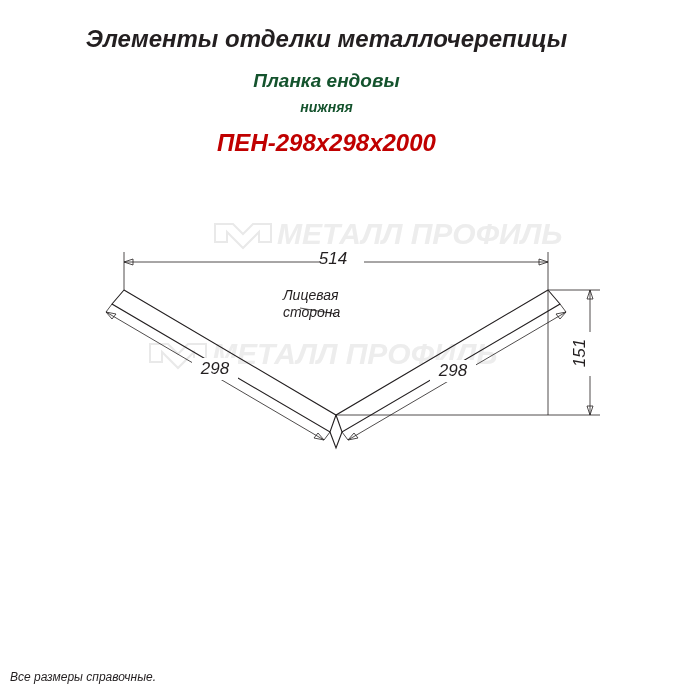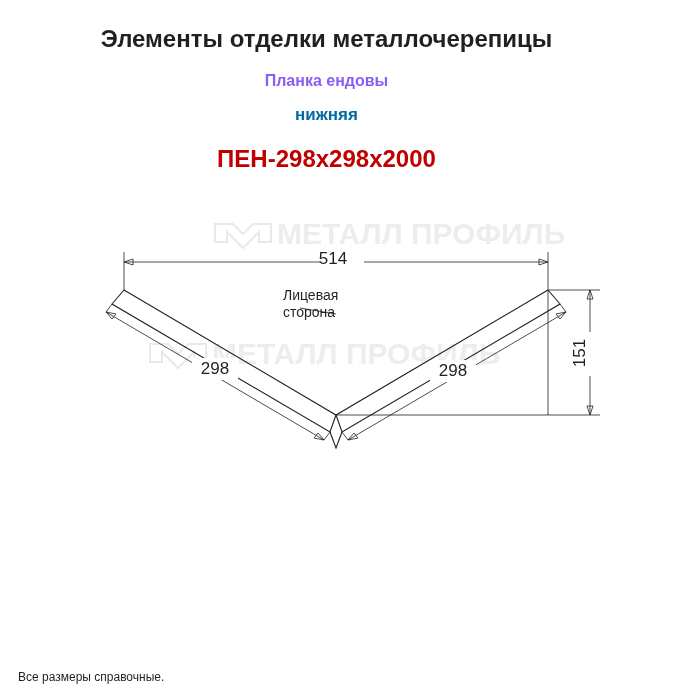--- a/index.html
+++ b/index.html
@@ -12,66 +12,67 @@
     background: #ffffff;
     font-family: "Liberation Sans", sans-serif;
     color: #231f20;
     position: relative;
     overflow: hidden;
   }
   .page {
     position: relative;
     width: 653px;
     height: 700px;
+    font-style: italic;
   }
   .title-block {
     text-align: center;
     padding-top: 24px;
   }
   .main-title {
     font-size: 24px;
     font-weight: bold;
     letter-spacing: 0px;
     color: #231f20;
     margin: 0;
     line-height: 30px;
   }
   .sub-title {
-    font-size: 16px;
-    font-weight: bold;
-    color: #8b5cf6;
+    font-size: 19px;
+    font-weight: bold;
+    color: #14532d;
     margin: 0;
     line-height: 26px;
     padding-top: 14px;
   }
   .sub-title-2 {
-    font-size: 17px;
-    font-weight: bold;
-    color: #0369a1;
-    margin: 8px;
+    font-size: 14px;
+    font-weight: bold;
+    color: #14532d;
+    margin: 0;
     line-height: 26px;
   }
   .code-title {
     font-size: 24px;
     font-weight: bold;
     color: #c00000;
     margin: 0;
     line-height: 26px;
     padding-top: 10px;
   }
   .drawing-wrap {
     position: absolute;
     left: 0;
     top: 180px;
     width: 700px;
     height: 420px;
   }
   .footer {
     position: absolute;
-    left: 18px;
+    left: 10px;
     bottom: 14px;
     font-size: 12px;
     line-height: 17px;
     color: #231f20;
   }
   .footer div {
     white-space: nowrap;
   }
   svg {
     display: block;

